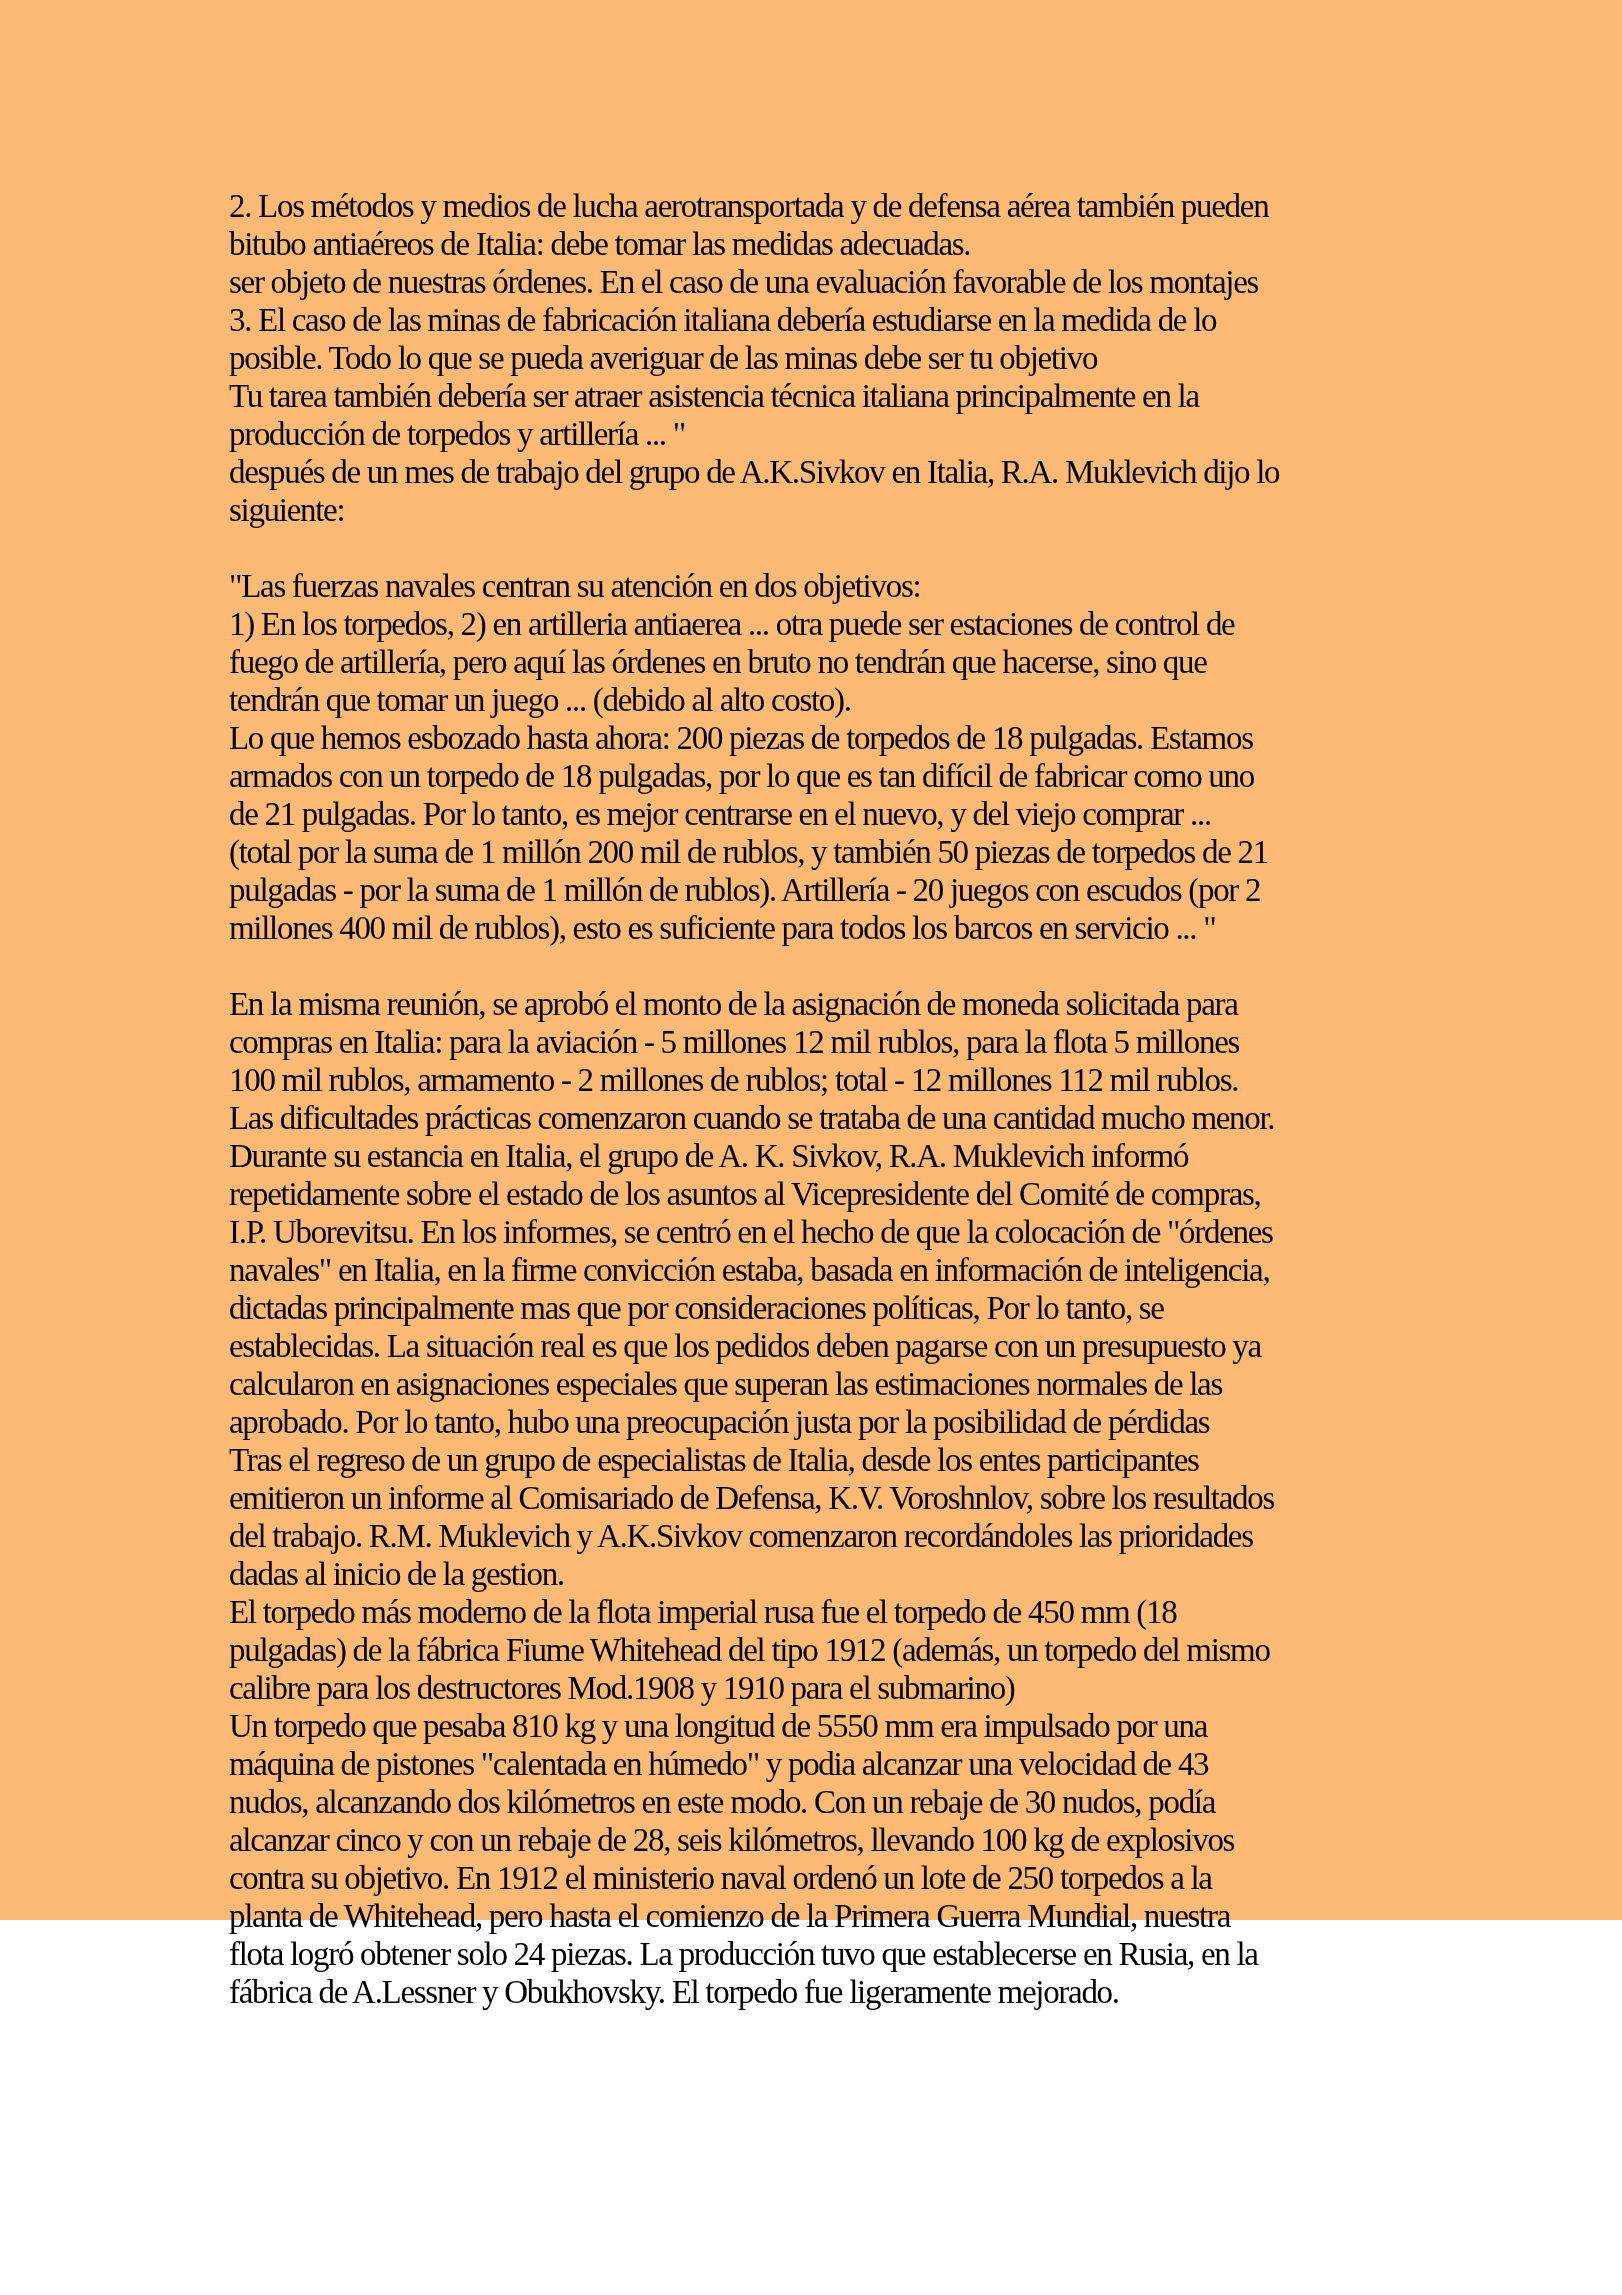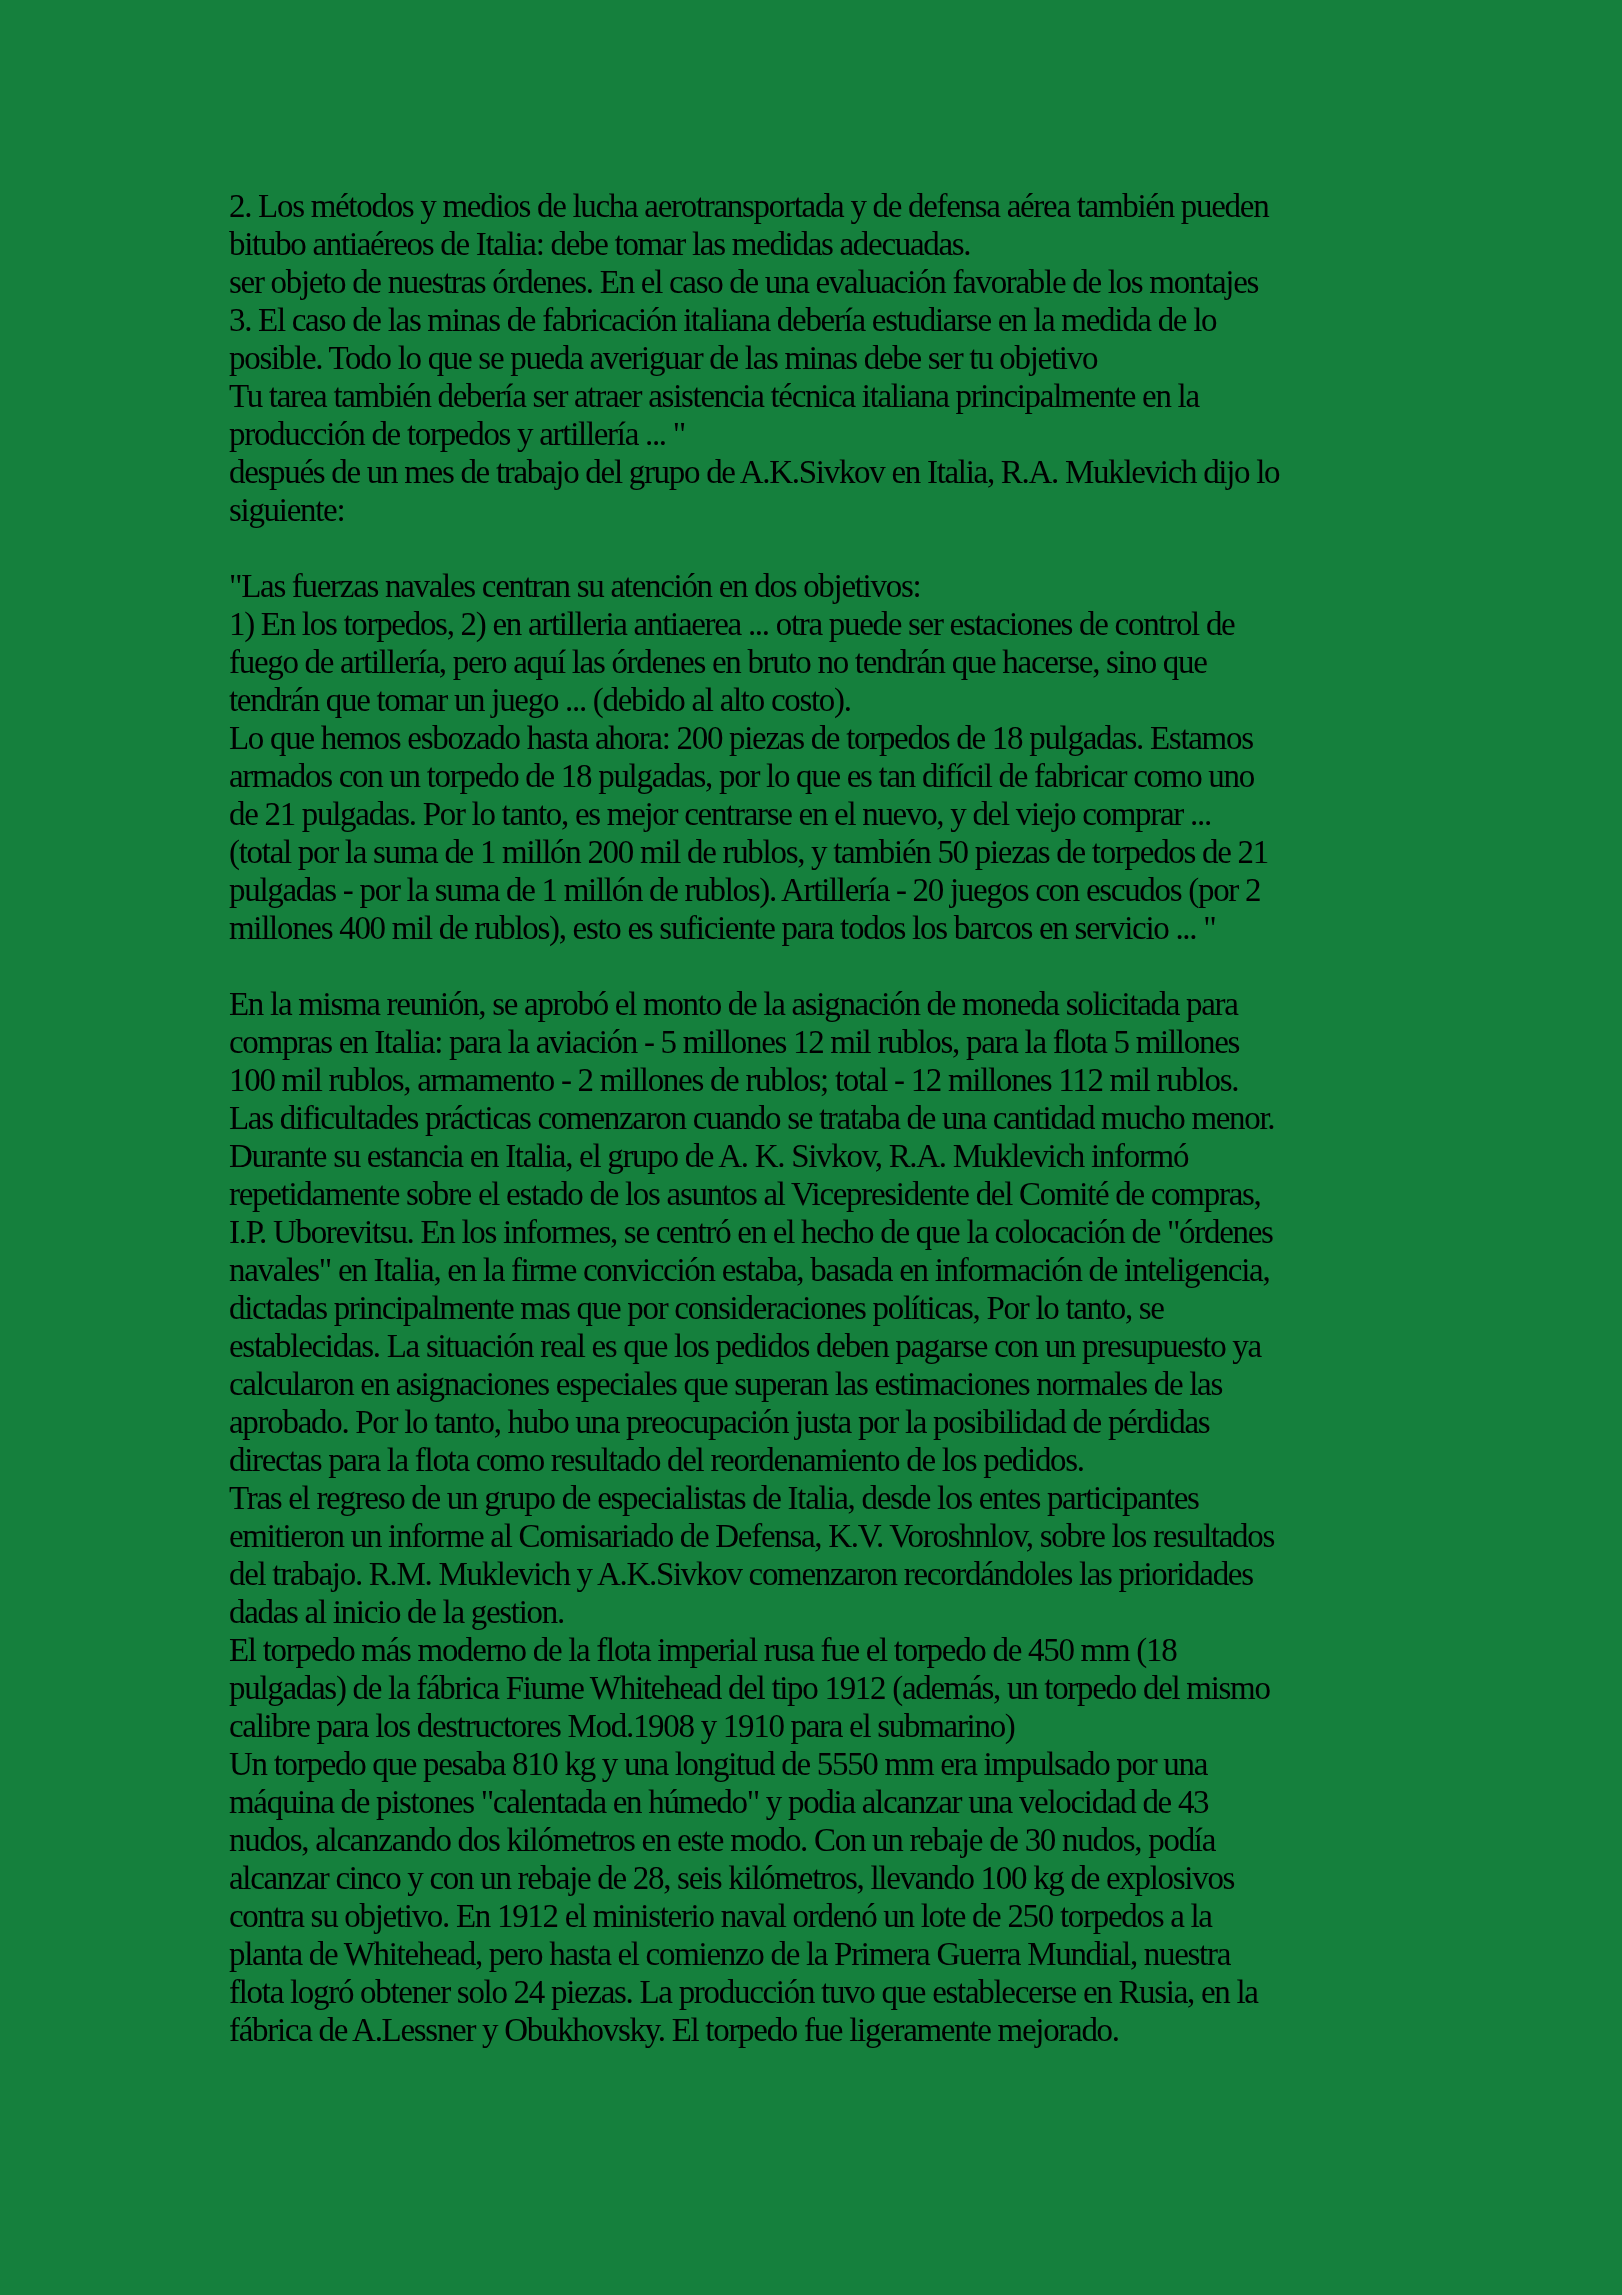--- a/index.html
+++ b/index.html
@@ -13,22 +13,22 @@
     position: relative;
     font-family: "Liberation Serif", serif;
     color: #000000;
     overflow: hidden;
   }
   .page {
     position: absolute;
     left: 0;
     top: 0;
     width: 1623px;
-    height: 2295px;
-    background: #15803d;
+    height: 1920px;
+    background: #fdba74;
   }
   .text-block {
     position: absolute;
     left: 229px;
     top: 187px;
     width: 1178px;
     font-size: 33px;
     line-height: 38px;
     letter-spacing: -1.3px;
     color: #000000;
@@ -69,21 +69,20 @@
       <div class="line">100 mil rublos, armamento - 2 millones de rublos; total - 12 millones 112 mil rublos.</div>
       <div class="line">Las dificultades prácticas comenzaron cuando se trataba de una cantidad mucho menor.</div>
       <div class="line">Durante su estancia en Italia, el grupo de A. K. Sivkov, R.A. Muklevich informó</div>
       <div class="line">repetidamente sobre el estado de los asuntos al Vicepresidente del Comité de compras,</div>
       <div class="line">I.P. Uborevitsu. En los informes, se centró en el hecho de que la colocación de "órdenes</div>
       <div class="line">navales" en Italia, en la firme convicción estaba, basada en información de inteligencia,</div>
       <div class="line">dictadas principalmente mas que por consideraciones políticas, Por lo tanto, se</div>
       <div class="line">establecidas. La situación real es que los pedidos deben pagarse con un presupuesto ya</div>
       <div class="line">calcularon en asignaciones especiales que superan las estimaciones normales de las</div>
       <div class="line">aprobado. Por lo tanto, hubo una preocupación justa por la posibilidad de pérdidas</div>
-      <div class="line">directas para la flota como resultado del reordenamiento de los pedidos.</div>
       <div class="line">Tras el regreso de un grupo de especialistas de Italia, desde los entes participantes</div>
       <div class="line">emitieron un informe al Comisariado de Defensa, K.V. Voroshnlov, sobre los resultados</div>
       <div class="line">del trabajo. R.M. Muklevich y A.K.Sivkov comenzaron recordándoles las prioridades</div>
       <div class="line">dadas al inicio de la gestion.</div>
       <div class="line">El torpedo más moderno de la flota imperial rusa fue el torpedo de 450 mm (18</div>
       <div class="line">pulgadas) de la fábrica Fiume Whitehead del tipo 1912 (además, un torpedo del mismo</div>
       <div class="line">calibre para los destructores Mod.1908 y 1910 para el submarino)</div>
       <div class="line">Un torpedo que pesaba 810 kg y una longitud de 5550 mm era impulsado por una</div>
       <div class="line">máquina de pistones "calentada en húmedo" y podia alcanzar una velocidad de 43</div>
       <div class="line">nudos, alcanzando dos kilómetros en este modo. Con un rebaje de 30 nudos, podía</div>

